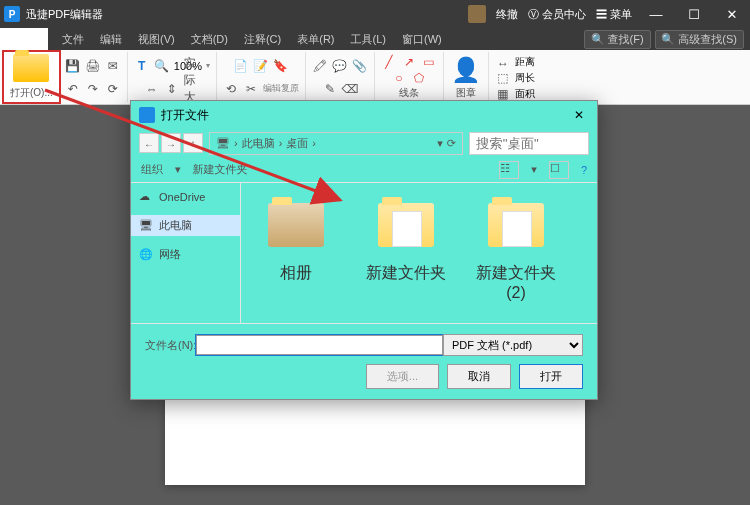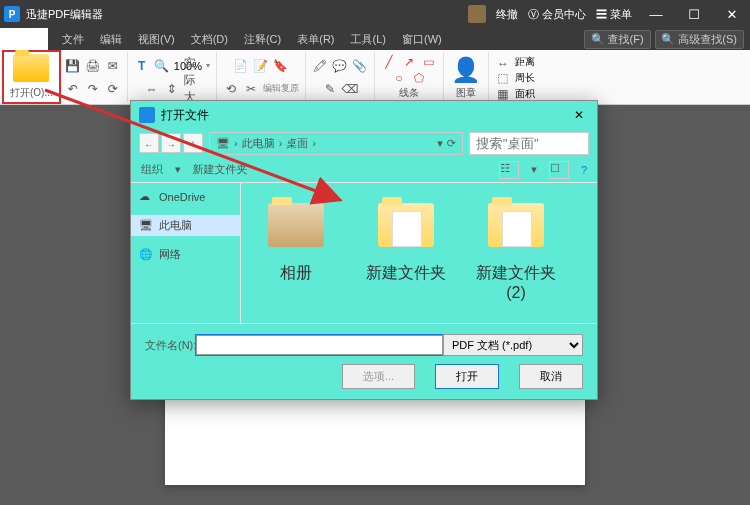--- a/index.html
+++ b/index.html
@@ -72,21 +72,21 @@
 .folder-thumb { width: 56px; height: 44px; background: linear-gradient(#ffe9a8, #ffd966); border-radius: 3px; position: relative; }
 .folder-thumb::before { content: ''; position: absolute; top: -6px; left: 4px; width: 20px; height: 8px; background: #ffe082; border-radius: 2px 2px 0 0; }
 .folder-thumb.has-doc::after { content: ''; position: absolute; top: 8px; left: 14px; width: 28px; height: 34px; background: #fff; border: 1px solid #ddd; }
 .file-label { font-size: 16px; color: #333; text-align: center; }
 .dlg-bottom { padding: 10px 14px; border-top: 1px solid #e5e5e5; }
 .dlg-row { display: flex; align-items: center; margin-bottom: 8px; }
 .dlg-row label { font-size: 11px; color: #555; }
 .dlg-row input, .dlg-row select { border: 1px solid #999; padding: 3px 4px; font-size: 11px; }
 .dlg-row input { flex: 1; }
 .dlg-row select { width: 140px; }
-.dlg-buttons { display: flex; justify-content: flex-end; gap: 20px; }
+.dlg-buttons { display: flex; justify-content: flex-end; gap: 8px; }
 .dlg-btn { border: 1px solid #999; background: #f0f0f0; padding: 4px 20px; font-size: 11px; cursor: pointer; }
 .dlg-btn.primary { border: 1px solid #1976d2; }
 .dlg-btn.ghost { color: #999; }
 
 
 .red-arrow { position: absolute; top: 85px; left: 40px; width: 320px; height: 130px; z-index: 200; pointer-events: none; }
 </style>
 </head>
 <body>
 
@@ -328,22 +328,22 @@
     </div>
   </div>
   <div class="dlg-bottom">
     <div class="dlg-row">
       <label>文件名(N):</label>
       <input type="text" style="outline: rgb(25, 118, 210) solid 1px;" value="">
       <select><option>PDF 文档 (*.pdf)</option></select>
     </div>
     <div class="dlg-buttons">
       <button class="dlg-btn ghost">选项...</button>
+      <button class="dlg-btn">取消</button>
       <button class="dlg-btn primary">打开</button>
-      <button class="dlg-btn">取消</button>
     </div>
   </div>
 </div>
 
 <svg class="red-arrow" viewBox="0 0 320 130">
   <defs>
       <marker id="ah" markerWidth="12" markerHeight="12" refX="9" refY="5" orient="auto">
         <path d="M0,0 L10,5 L0,10 Z" fill="#d32f2f"></path>
       </marker>
     </defs>

